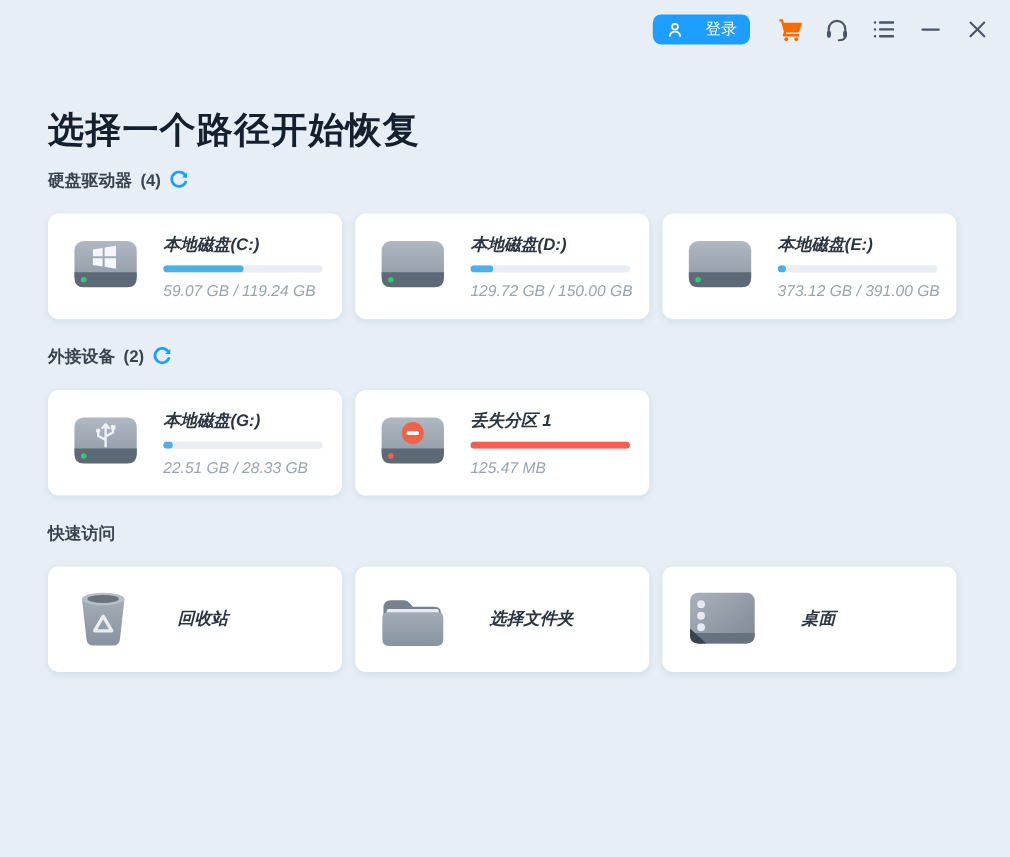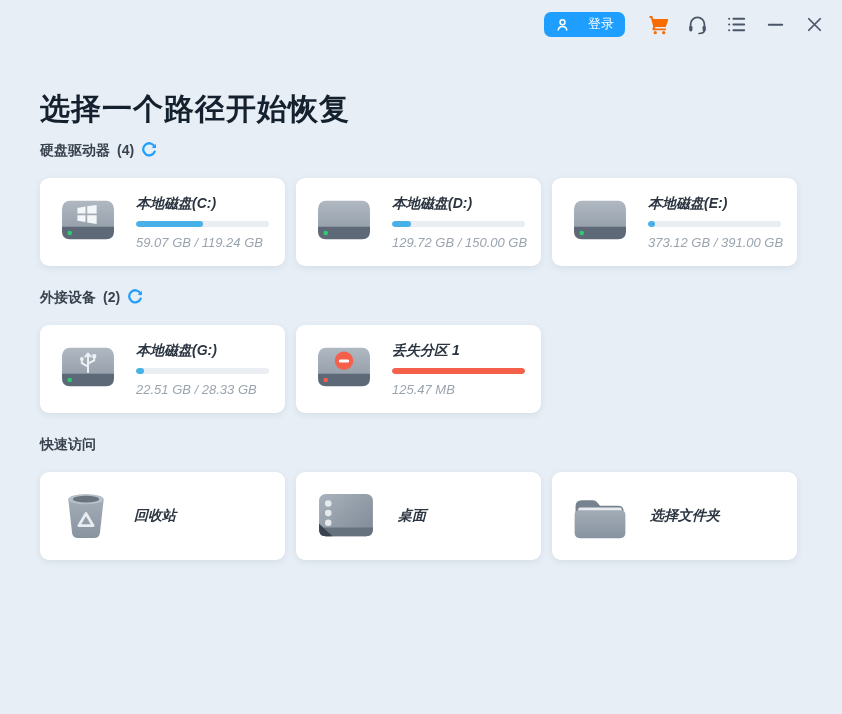--- a/index.html
+++ b/index.html
@@ -45,21 +45,21 @@
     box-shadow:0 2px 6px rgba(120,140,170,.16);
     display:flex;align-items:center;cursor:pointer;box-sizing:border-box;font-style:italic;
   }
   .drive-card{padding:0 16px 0 17px;}
   .drive-icon{width:62px;height:50px;flex:none;margin-right:17px;}
   .drive-info{flex:1;min-width:0;}
   .drive-name{font-size:14px;font-weight:600;color:#2b3541;margin-bottom:8px;white-space:nowrap;}
   .bar{height:6px;border-radius:3px;background:#eaedf1;margin-bottom:8px;overflow:hidden;}
   .bar-fill{display:block;height:100%;border-radius:3px;min-width:6px;}
   .drive-size{font-size:13px;color:#9aa4ae;white-space:nowrap;}
-  .quick-card{padding-left:19px;gap:21px;}
+  .quick-card{padding-left:19px;gap:35px;}
   .qa-icon{flex:none;display:block;}
   .quick-label{font-size:14px;font-weight:600;color:#2b3541;}
 </style>
 </head>
 <body>
 
 <svg width="0" height="0" style="position:absolute" aria-hidden="true">
   <defs>
     <linearGradient id="gHdd" x1="0" y1="0" x2="0" y2="1">
       <stop offset="0" stop-color="#b0b9c2"></stop>
@@ -254,33 +254,33 @@
       <svg class="qa-icon" width="54" height="54" viewBox="0 0 64 64">
         <path d="M11 12 L15.5 52 Q16.2 58 22.5 58 H41.5 Q47.8 58 48.5 52 L53 12 Z" fill="url(#gBin)"></path>
         <ellipse cx="32" cy="12" rx="21" ry="6.2" fill="#b6bec7"></ellipse>
         <ellipse cx="32" cy="12" rx="15.5" ry="4" fill="#69747f"></ellipse>
         <path d="M32 29 L40.5 43.5 H23.5 Z" fill="none" stroke="#e9edf0" stroke-width="3.2" stroke-linejoin="round"></path>
       </svg>
       <span class="quick-label">回收站</span>
     </div>
 
     <div class="card quick-card">
+      <svg class="qa-icon" width="58" height="49" viewBox="0 0 64 54">
+        <path d="M5 16 Q5 9 12 9 H24 Q27 9 29 11.5 L32 15 H52 Q58 15 58 21 V26 H5 Z" fill="#76828f"></path>
+        <rect x="8" y="17" width="48" height="8" rx="2" fill="#e7ebef"></rect>
+        <path d="M4 25 Q4 20 9 20 H55 Q60 20 60 25 V45 Q60 51 54 51 H10 Q4 51 4 45 Z" fill="url(#gFold)"></path>
+      </svg>
+      <span class="quick-label">选择文件夹</span>
+    </div>
+
+    <div class="card quick-card">
       <svg class="qa-icon" width="62" height="50" viewBox="0 0 64 52">
         <rect x="4" y="3" width="56" height="44" rx="7" fill="url(#gDesk)"></rect>
         <path d="M4 38 H60 V40 Q60 47 53 47 H11 Q4 47 4 40 Z" fill="#67727f"></path>
         <path d="M4 34 V40 Q4 47 11 47 H18 Z" fill="#39434f"></path>
         <circle cx="13.5" cy="13" r="3.4" fill="#e6eaee"></circle>
         <circle cx="13.5" cy="23" r="3.4" fill="#e6eaee"></circle>
         <circle cx="13.5" cy="33" r="3.4" fill="#e6eaee"></circle>
       </svg>
       <span class="quick-label">桌面</span>
     </div>
-
-    <div class="card quick-card">
-      <svg class="qa-icon" width="58" height="49" viewBox="0 0 64 54">
-        <path d="M5 16 Q5 9 12 9 H24 Q27 9 29 11.5 L32 15 H52 Q58 15 58 21 V26 H5 Z" fill="#76828f"></path>
-        <rect x="8" y="17" width="48" height="8" rx="2" fill="#e7ebef"></rect>
-        <path d="M4 25 Q4 20 9 20 H55 Q60 20 60 25 V45 Q60 51 54 51 H10 Q4 51 4 45 Z" fill="url(#gFold)"></path>
-      </svg>
-      <span class="quick-label">选择文件夹</span>
-    </div>
   </div>
 </main>
 
 </body></html>

